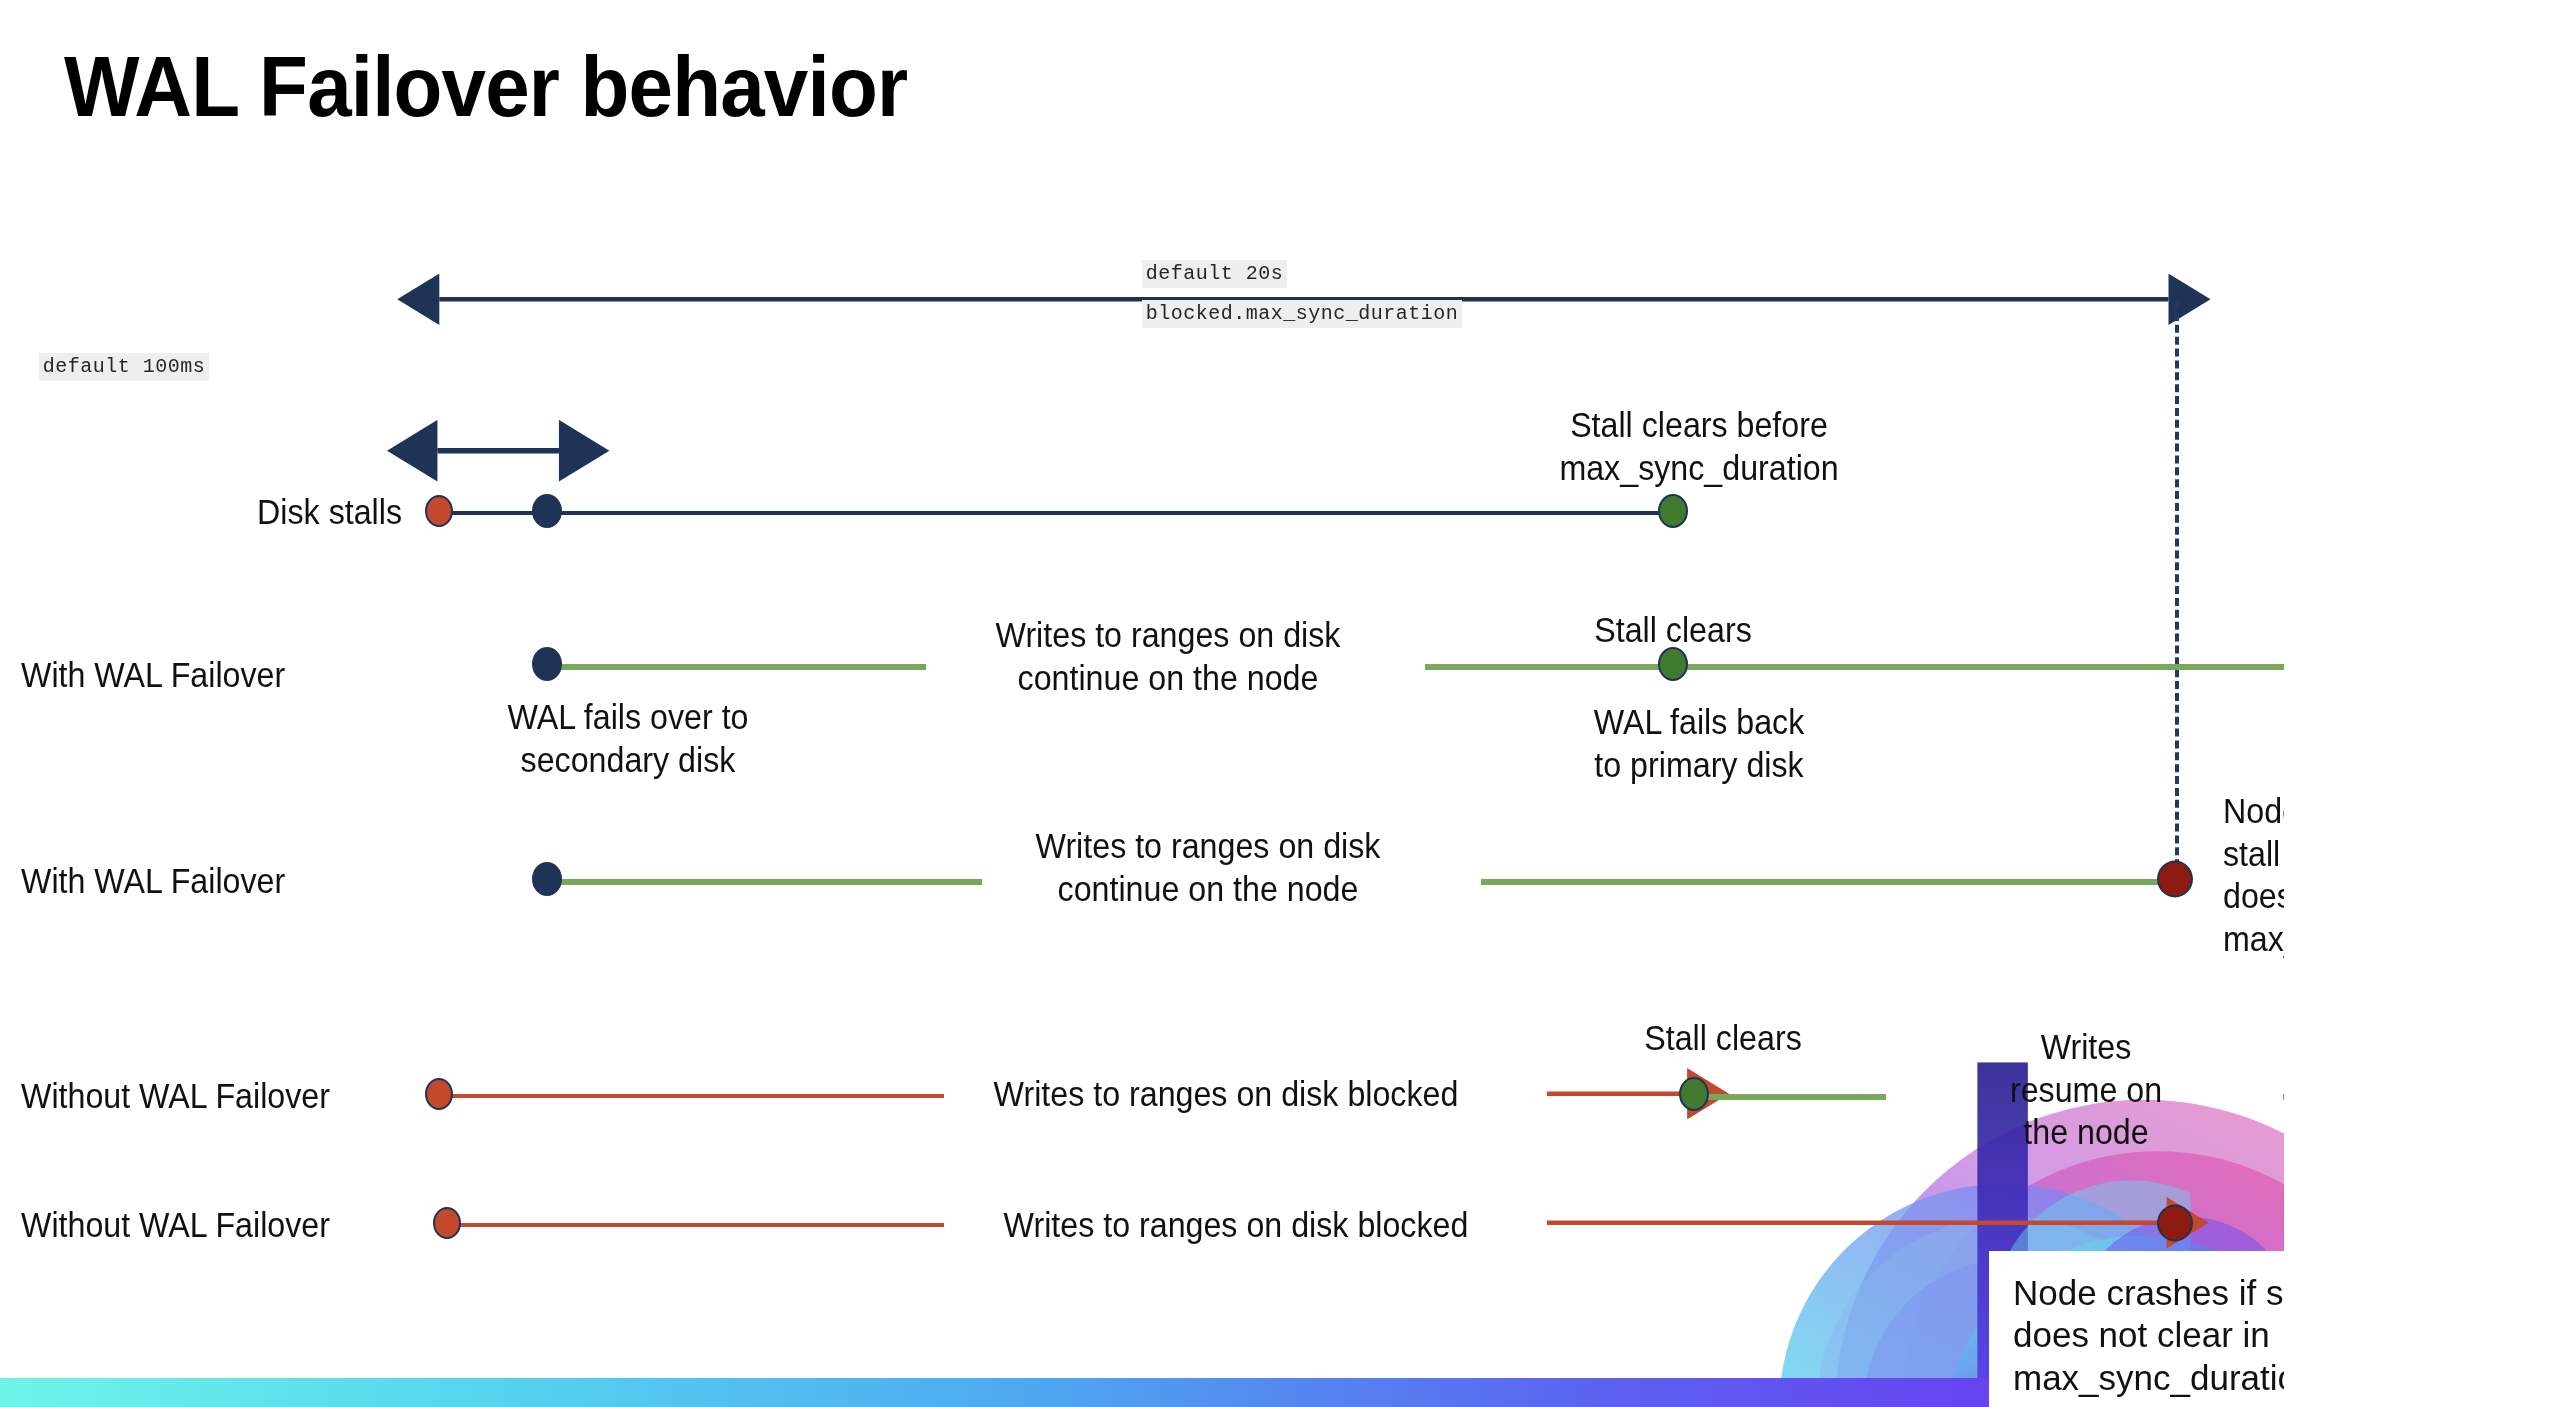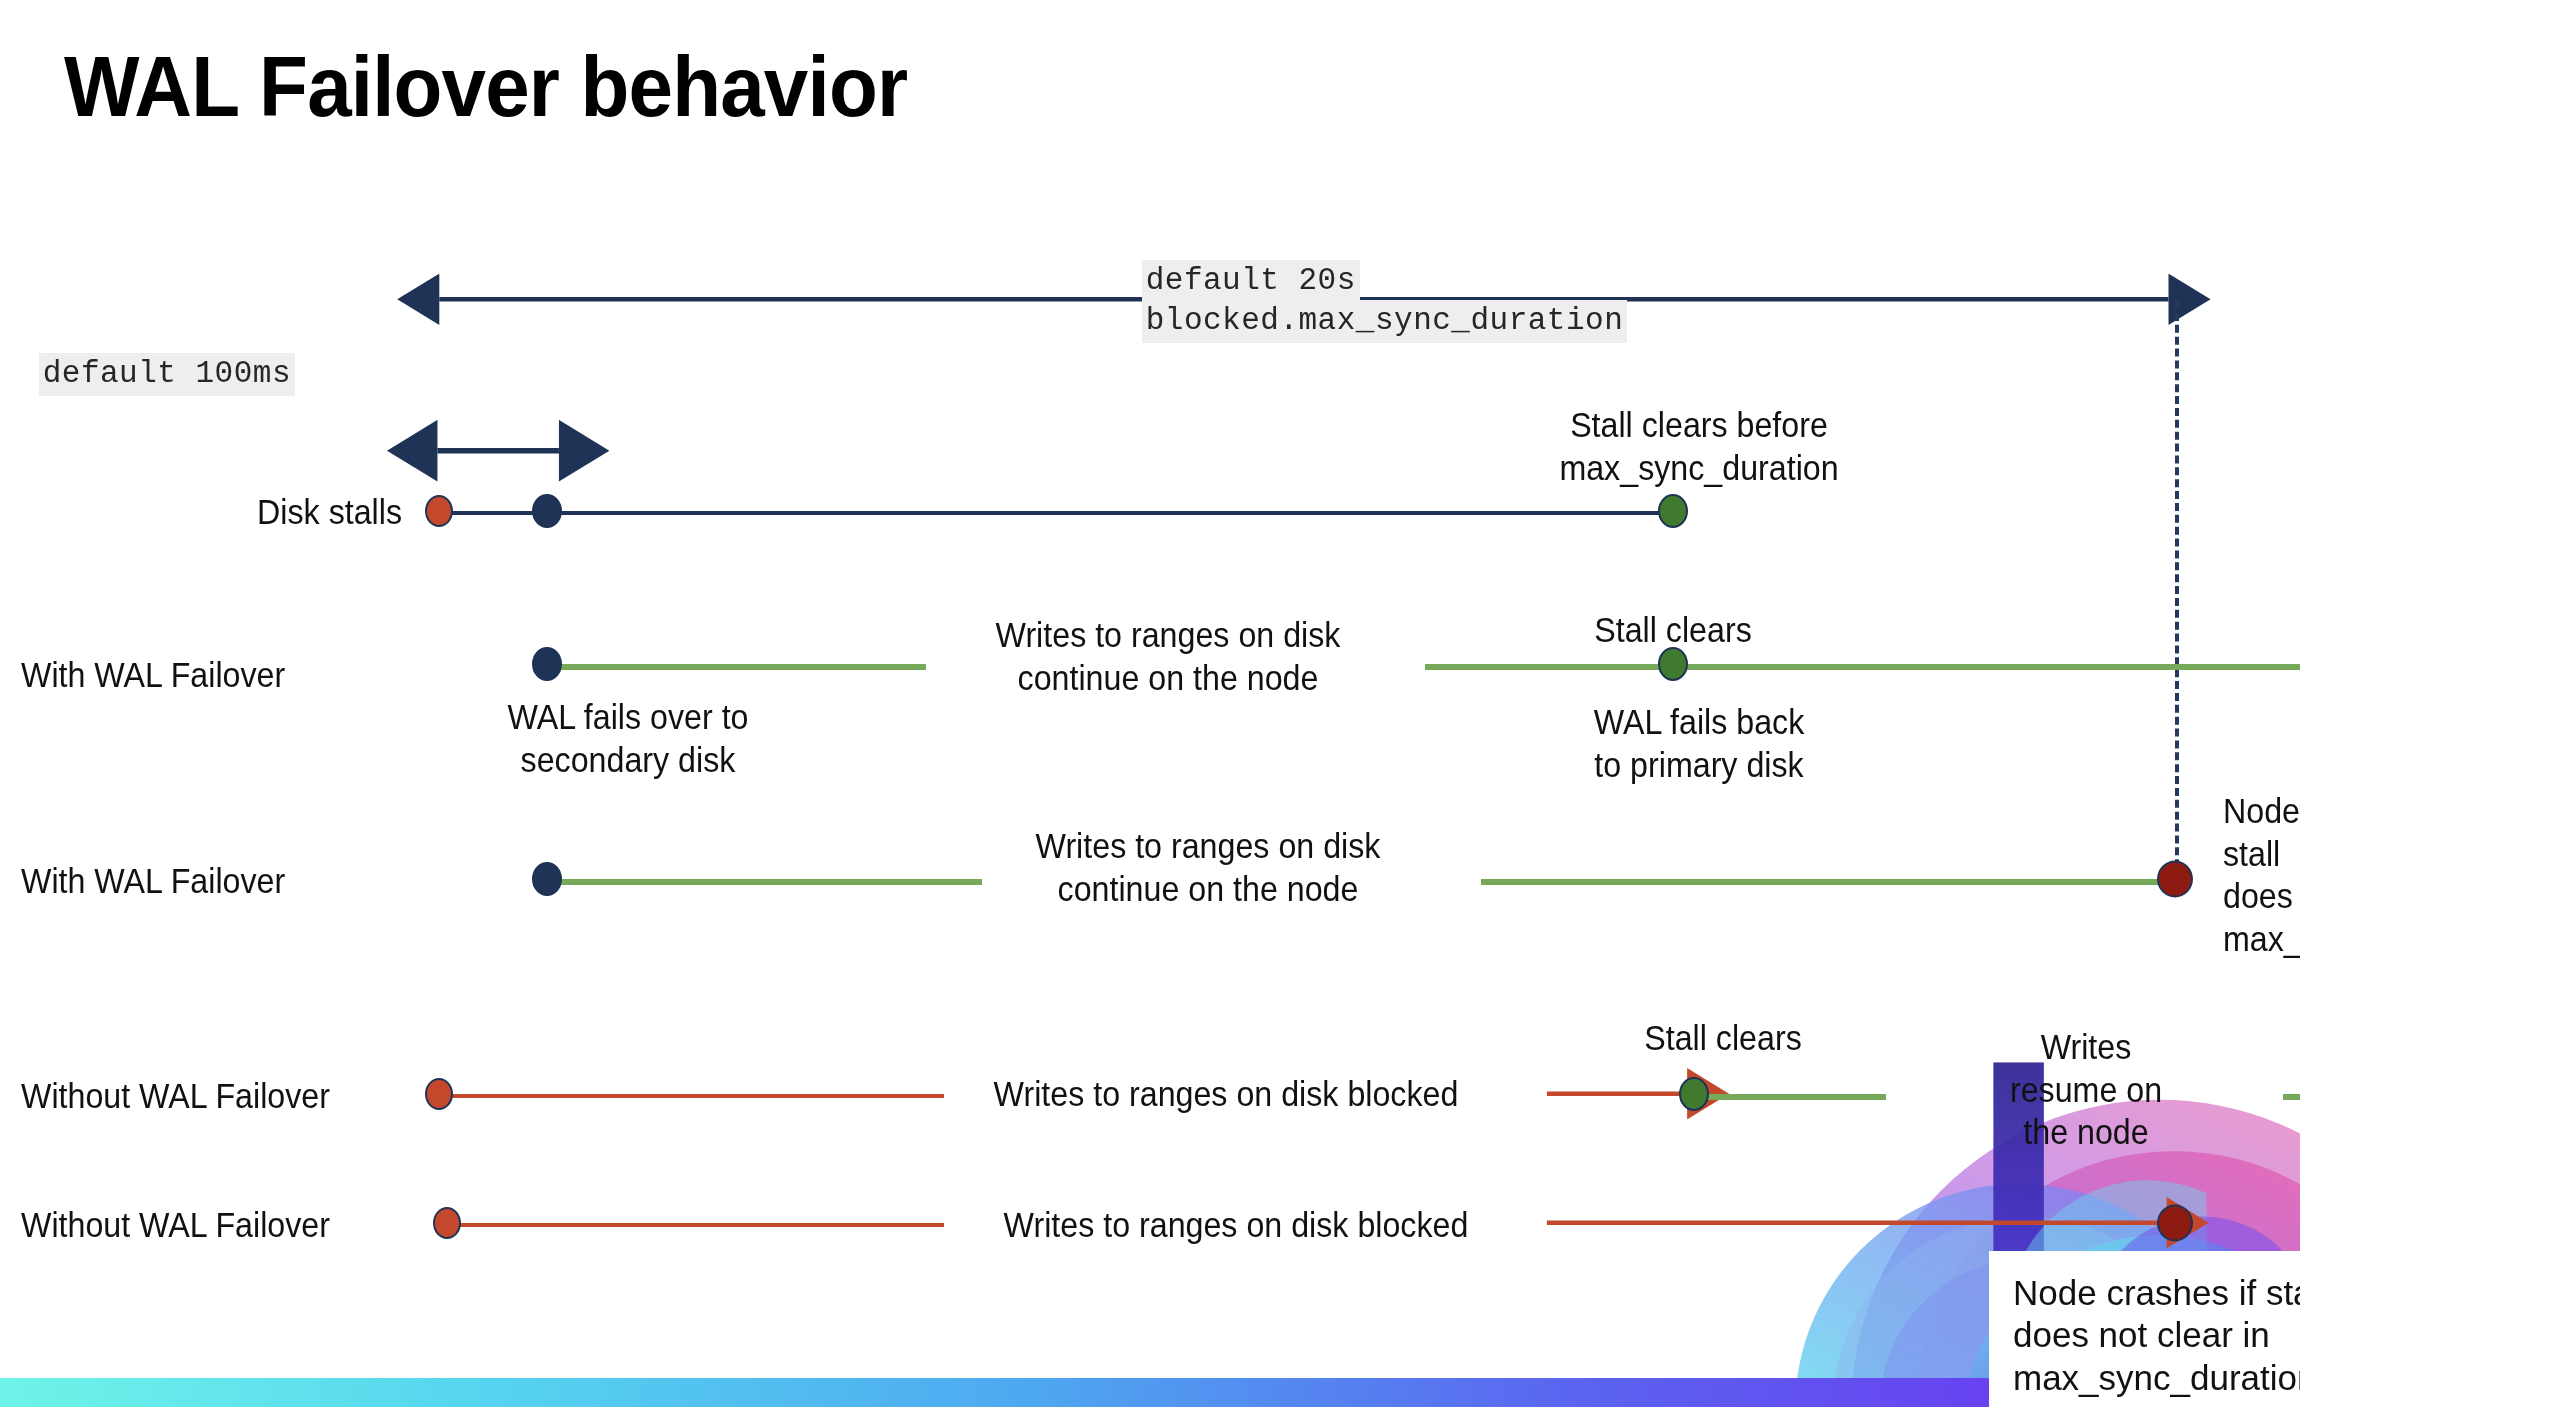--- a/index.html
+++ b/index.html
@@ -1,20 +1,20 @@
 <!DOCTYPE html>
 <html style="font-size:15px"><head>
 <meta charset="utf-8">
 <style>
   html,body{margin:0;padding:0;}
   body{
     width:2576px;height:1408px;background:#ffffff;overflow:hidden;
     font-family:"Liberation Sans",sans-serif;position:relative;
   }
-  #slide{position:absolute;left:0;top:0;width:2284px;height:1408px;overflow:hidden;background:#fff;padding-left:16px;}
+  #slide{position:absolute;left:0;top:0;width:2284px;height:1408px;overflow:hidden;background:#fff;}
 
   
   .title{
     position:absolute;left:64px;top:37px;
     font-size:86px;font-weight:bold;color:#000;letter-spacing:-0.9px;
     transform:scaleX(0.93);transform-origin:left top;white-space:nowrap;
   }
 
   
   .logo{position:absolute;left:2407px;top:37px;width:103px;height:131px;}
@@ -22,21 +22,21 @@
   
   .deco{position:absolute;right:0;bottom:0;width:617px;height:495px;pointer-events:none;}
   .bottombar{
     position:absolute;left:0;bottom:0;width:2576px;height:30px;
     background:linear-gradient(90deg,#6ef4e8 0%,#56d6ef 18%,#4ea8f0 40%,#5b62f0 62%,#6a3df0 80%,#7a33ee 100%);
   }
 
   
   .codechip{
     position:absolute;background:#eeeeee;color:#262626;
-    font-family:"Liberation Mono",monospace;font-size:31px;line-height:1.32;
+    font-family:"Liberation Mono",monospace;font-size:20px;line-height:1.32;
     padding:0.9px 3.7px;white-space:nowrap;letter-spacing:0.5px;
   }
 
   
   .lbl{
     position:absolute;color:#111;font-size:35px;line-height:1.22;
     white-space:pre-line;transform:scaleX(0.92);transform-origin:left top;
   }
   .lbl.c{transform:translateX(-50%) scaleX(0.92);transform-origin:center top;text-align:center;}
   .lbl.r{transform:translateX(-100%) scaleX(0.92);transform-origin:right top;text-align:right;}

